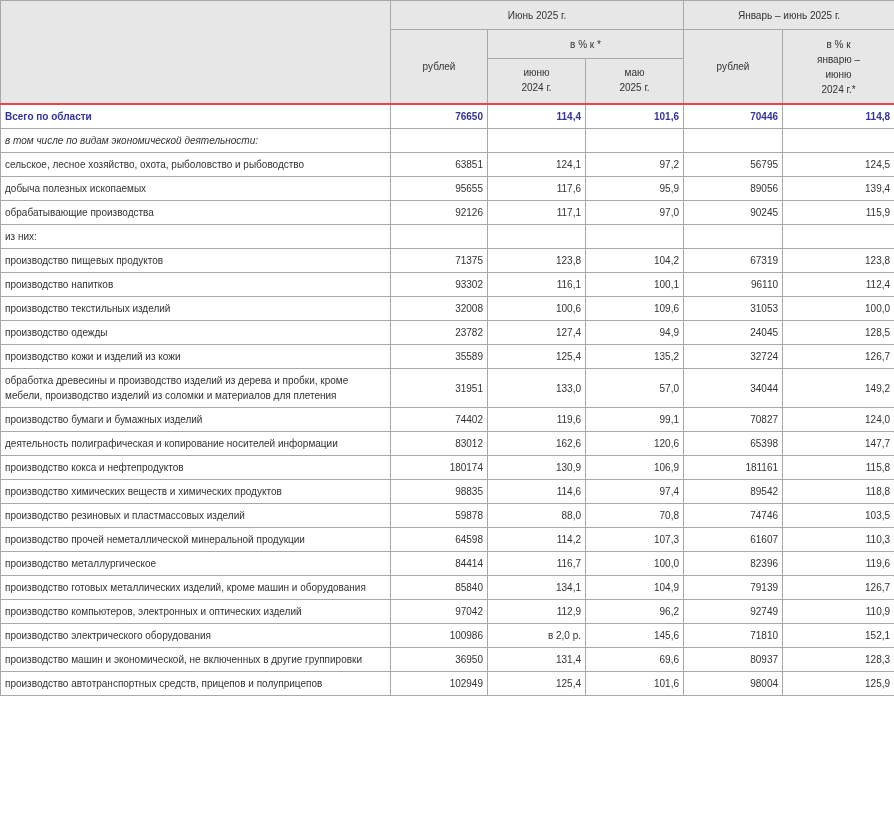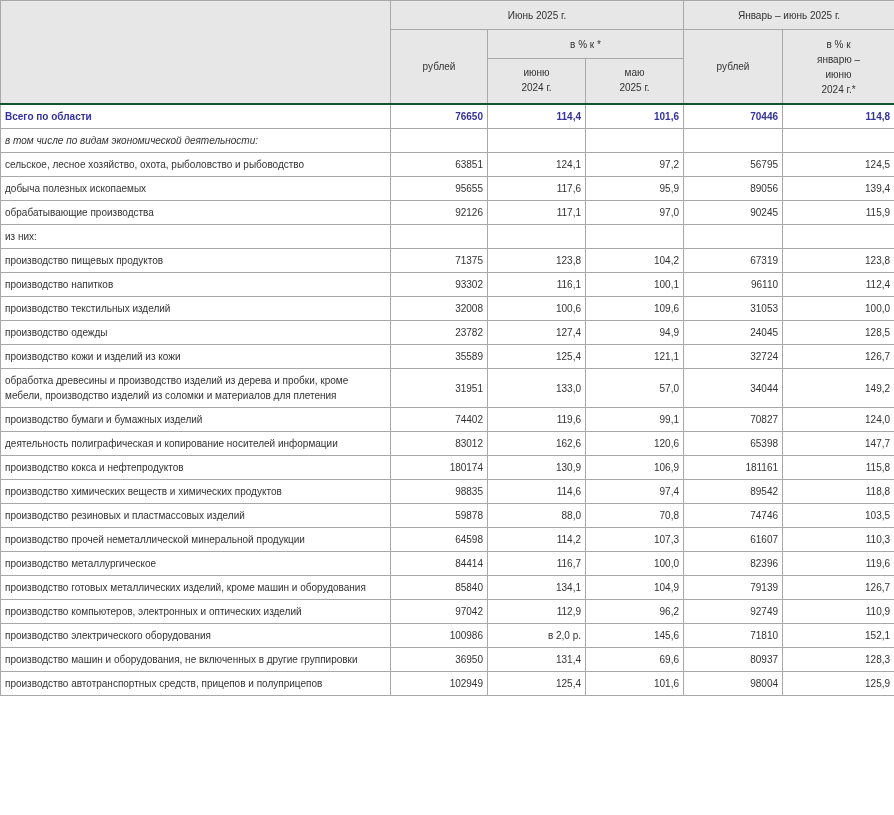--- a/index.html
+++ b/index.html
@@ -30,21 +30,21 @@
     color: #333333;
     white-space: pre-line;
     vertical-align: top;
     padding-top: 5px;
   }
   thead tr.h1 td { height: 20px; }
   thead tr.h2 td { height: 20px; }
   thead tr.h3 td { height: 38px; vertical-align: middle; padding-top: 2px; }
   thead td.corner { background: #e7e7e7; }
   
-  tbody tr:first-child td { border-top: 2px solid #14532d; }
+  tbody tr:first-child td { border-top: 2px solid #ef4444; }
   
   td.label { text-align: left; }
   td.num   { text-align: right; padding-right: 12px; }
   .ind0 { padding-left: 6px; }
   .ind1 { padding-left: 15px; font-style: italic; }
   .ind2 { padding-left: 22px; }
   .ind3 { padding-left: 36px; }
   tr.total td { color: #333399; font-weight: bold; }
 </style>
 </head>
@@ -160,21 +160,21 @@
           <td class="num">23782</td>
           <td class="num">127,4</td>
           <td class="num">94,9</td>
           <td class="num">24045</td>
           <td class="num">128,5</td>
         </tr>
         <tr>
           <td class="label ind2">производство кожи и изделий из кожи</td>
           <td class="num">35589</td>
           <td class="num">125,4</td>
-          <td class="num">121,1</td>
+          <td class="num">135,2</td>
           <td class="num">32724</td>
           <td class="num">126,7</td>
         </tr>
         <tr>
           <td class="label ind2">обработка древесины и производство изделий из дерева и пробки, кроме мебели, производство изделий из соломки и материалов для плетения</td>
           <td class="num">31951</td>
           <td class="num">133,0</td>
           <td class="num">57,0</td>
           <td class="num">34044</td>
           <td class="num">149,2</td>
@@ -253,21 +253,21 @@
         </tr>
         <tr>
           <td class="label ind2">производство электрического оборудования</td>
           <td class="num">100986</td>
           <td class="num">в 2,0 р.</td>
           <td class="num">145,6</td>
           <td class="num">71810</td>
           <td class="num">152,1</td>
         </tr>
         <tr>
-          <td class="label ind2">производство машин и оборудования, не включенных в другие группировки</td>
+          <td class="label ind2">производство машин и экономической, не включенных в другие группировки</td>
           <td class="num">36950</td>
           <td class="num">131,4</td>
           <td class="num">69,6</td>
           <td class="num">80937</td>
           <td class="num">128,3</td>
         </tr>
         <tr>
           <td class="label ind2">производство автотранспортных средств, прицепов и полуприцепов</td>
           <td class="num">102949</td>
           <td class="num">125,4</td>

